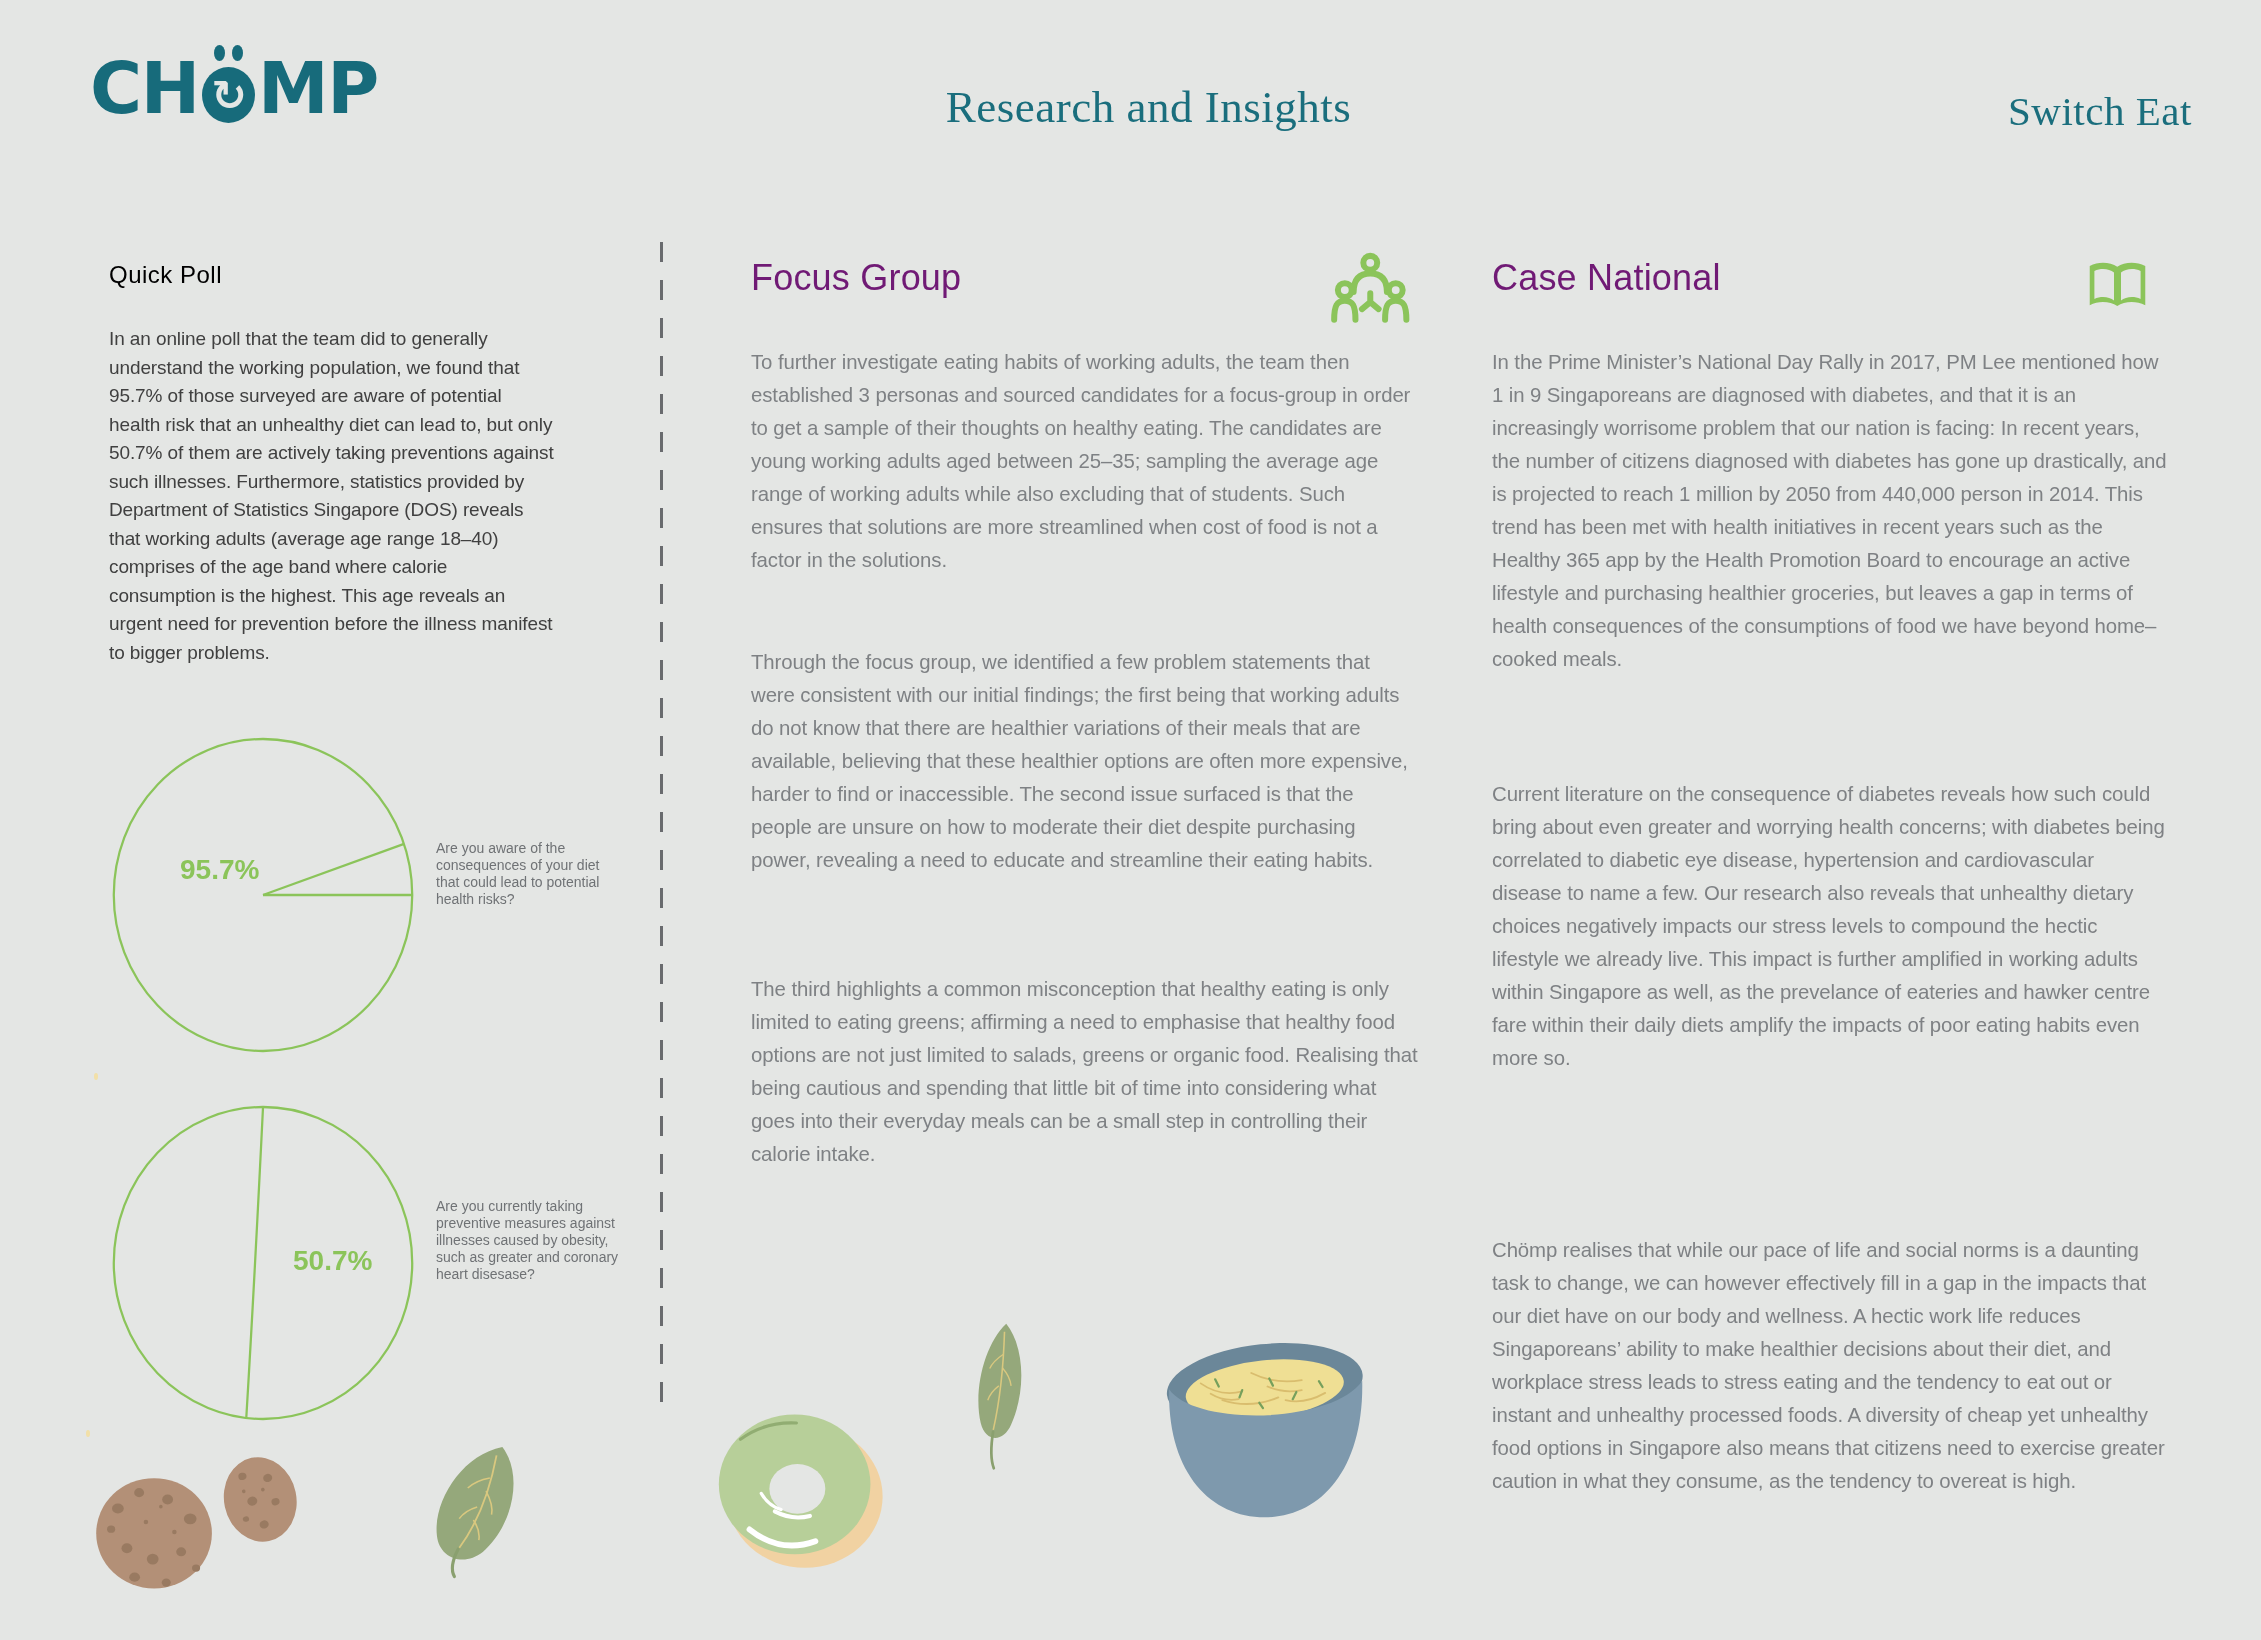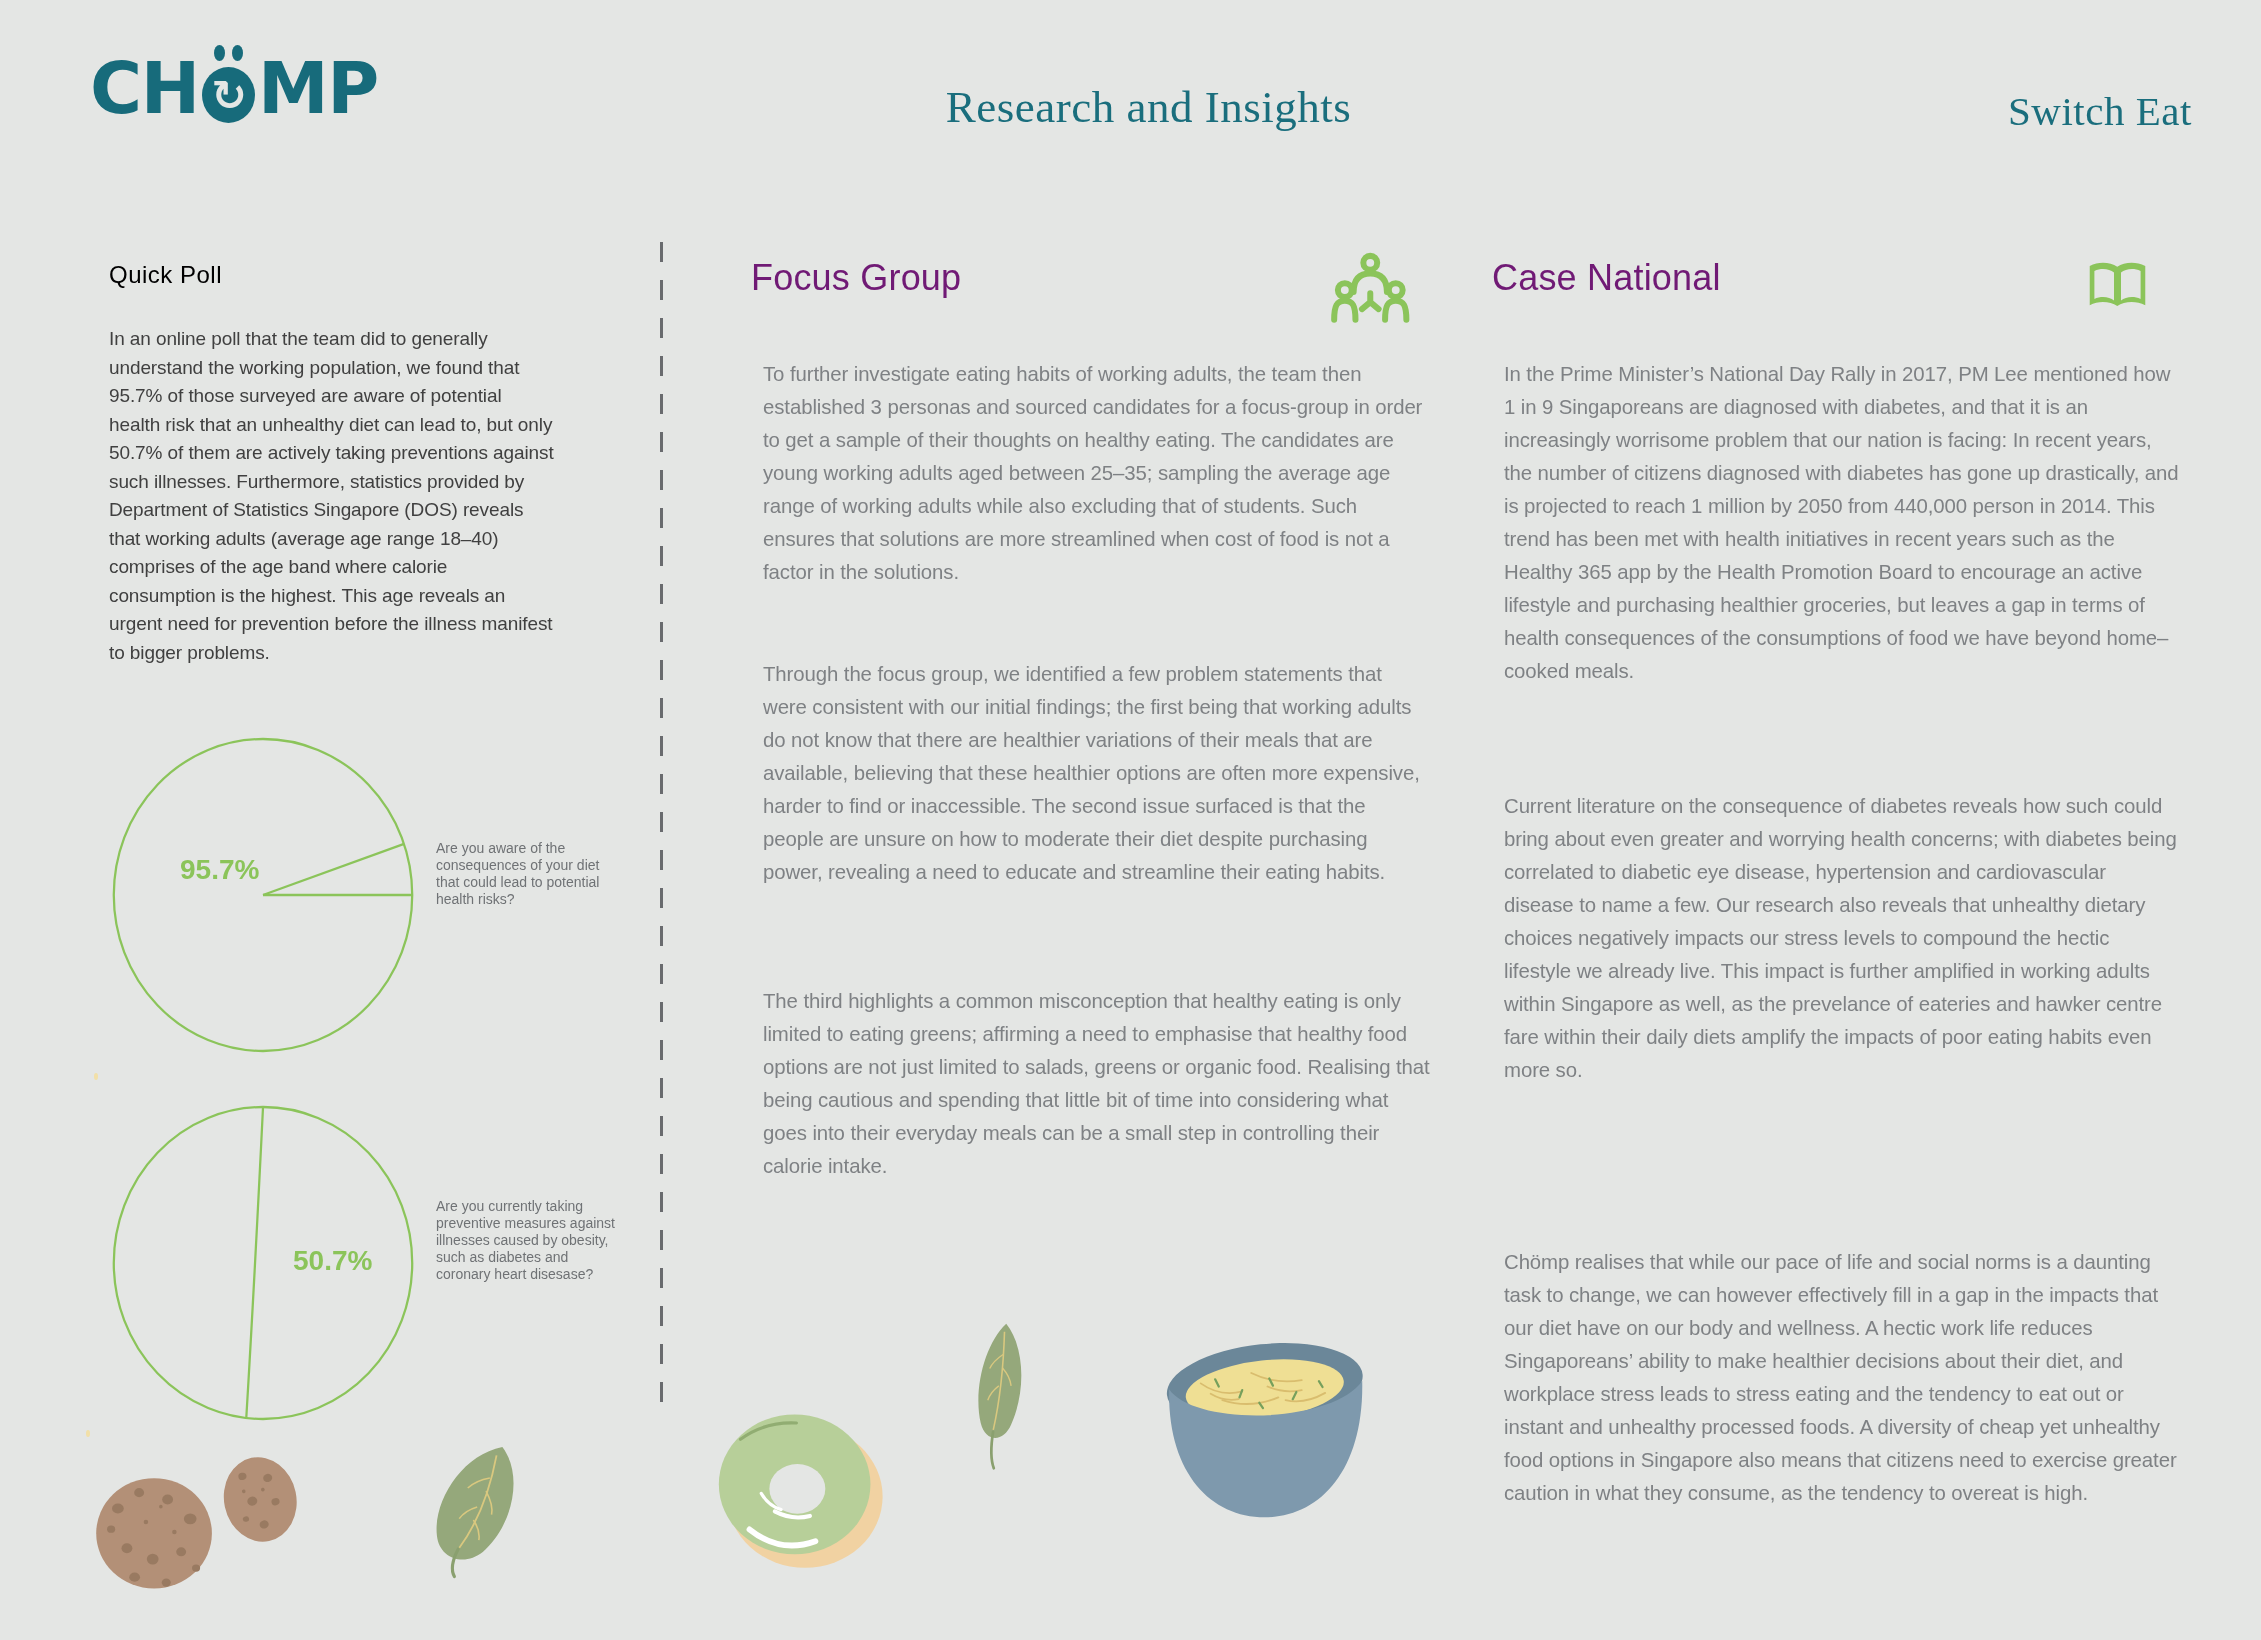--- a/index.html
+++ b/index.html
@@ -60,21 +60,21 @@
     left:109px;top:325px;width:448px;
     font-size:19px;line-height:1.50;color:#404040;letter-spacing:-0.1px;
   }
   .col-title{
     font-size:36px;color:#701a75;font-weight:500;letter-spacing:0.2px;
   }
   .fg-title{left:751px;top:257px;}
   .cs-title{left:1492px;top:257px;}
   .body-par{
     width:667px;font-size:20.4px;line-height:33px;color:#7e8184;letter-spacing:-0.1px;
-    margin:12px;
+    margin:0;
   }
   .fg-p1{left:751px;top:346px;}
   .fg-p2{left:751px;top:646px;}
   .fg-p3{left:751px;top:973px;}
   .cs-p{width:676px;}
   .cs-p1{left:1492px;top:346px;}
   .cs-p2{left:1492px;top:778px;}
   .cs-p3{left:1492px;top:1234px;}
 
   
@@ -120,21 +120,21 @@
   <line x1="345" y1="356" x2="657" y2="243" stroke="#8bc45a" stroke-width="5"></line>
 </svg>
 <div class="abs pie-label pie1-label">95.7%</div>
 <div class="abs pie-caption pie1-caption">Are you aware of the consequences of your diet that could lead to potential health risks?</div>
 
 <svg class="abs" style="left:107px;top:1102px" width="312" height="322" viewBox="0 0 690 712">
   <ellipse cx="345" cy="356" rx="330" ry="345" fill="none" stroke="#8bc45a" stroke-width="5"></ellipse>
   <path d="M 345,12 Q 326,400 308,699" fill="none" stroke="#8bc45a" stroke-width="5"></path>
 </svg>
 <div class="abs pie-label pie2-label">50.7%</div>
-<div class="abs pie-caption pie2-caption">Are you currently taking preventive measures against illnesses caused by obesity, such as diabetes and coronary heart disesase?</div>
+<div class="abs pie-caption pie2-caption">Are you currently taking preventive measures against illnesses caused by obesity, such as greater and coronary heart disesase?</div>
 
 <div class="abs col-title fg-title">Focus Group</div>
 
 <svg class="abs" style="left:1330px;top:250px" width="81" height="77" viewBox="0 0 175 165" fill="none" stroke="#8bc45a" stroke-width="13" stroke-linecap="round" stroke-linejoin="round">
   <circle cx="87" cy="27" r="15"></circle>
   <path d="M 51,90 C 51,58 68,50 87,50 C 106,50 123,58 123,90"></path>
   <path d="M 87,93 L 87,112 M 87,112 L 69,127 M 87,112 L 105,127"></path>
   <circle cx="32" cy="86" r="15"></circle>
   <path d="M 9,150 C 9,119 15,109 32,109 C 49,109 55,119 55,150"></path>
   <circle cx="142" cy="86" r="15"></circle>

